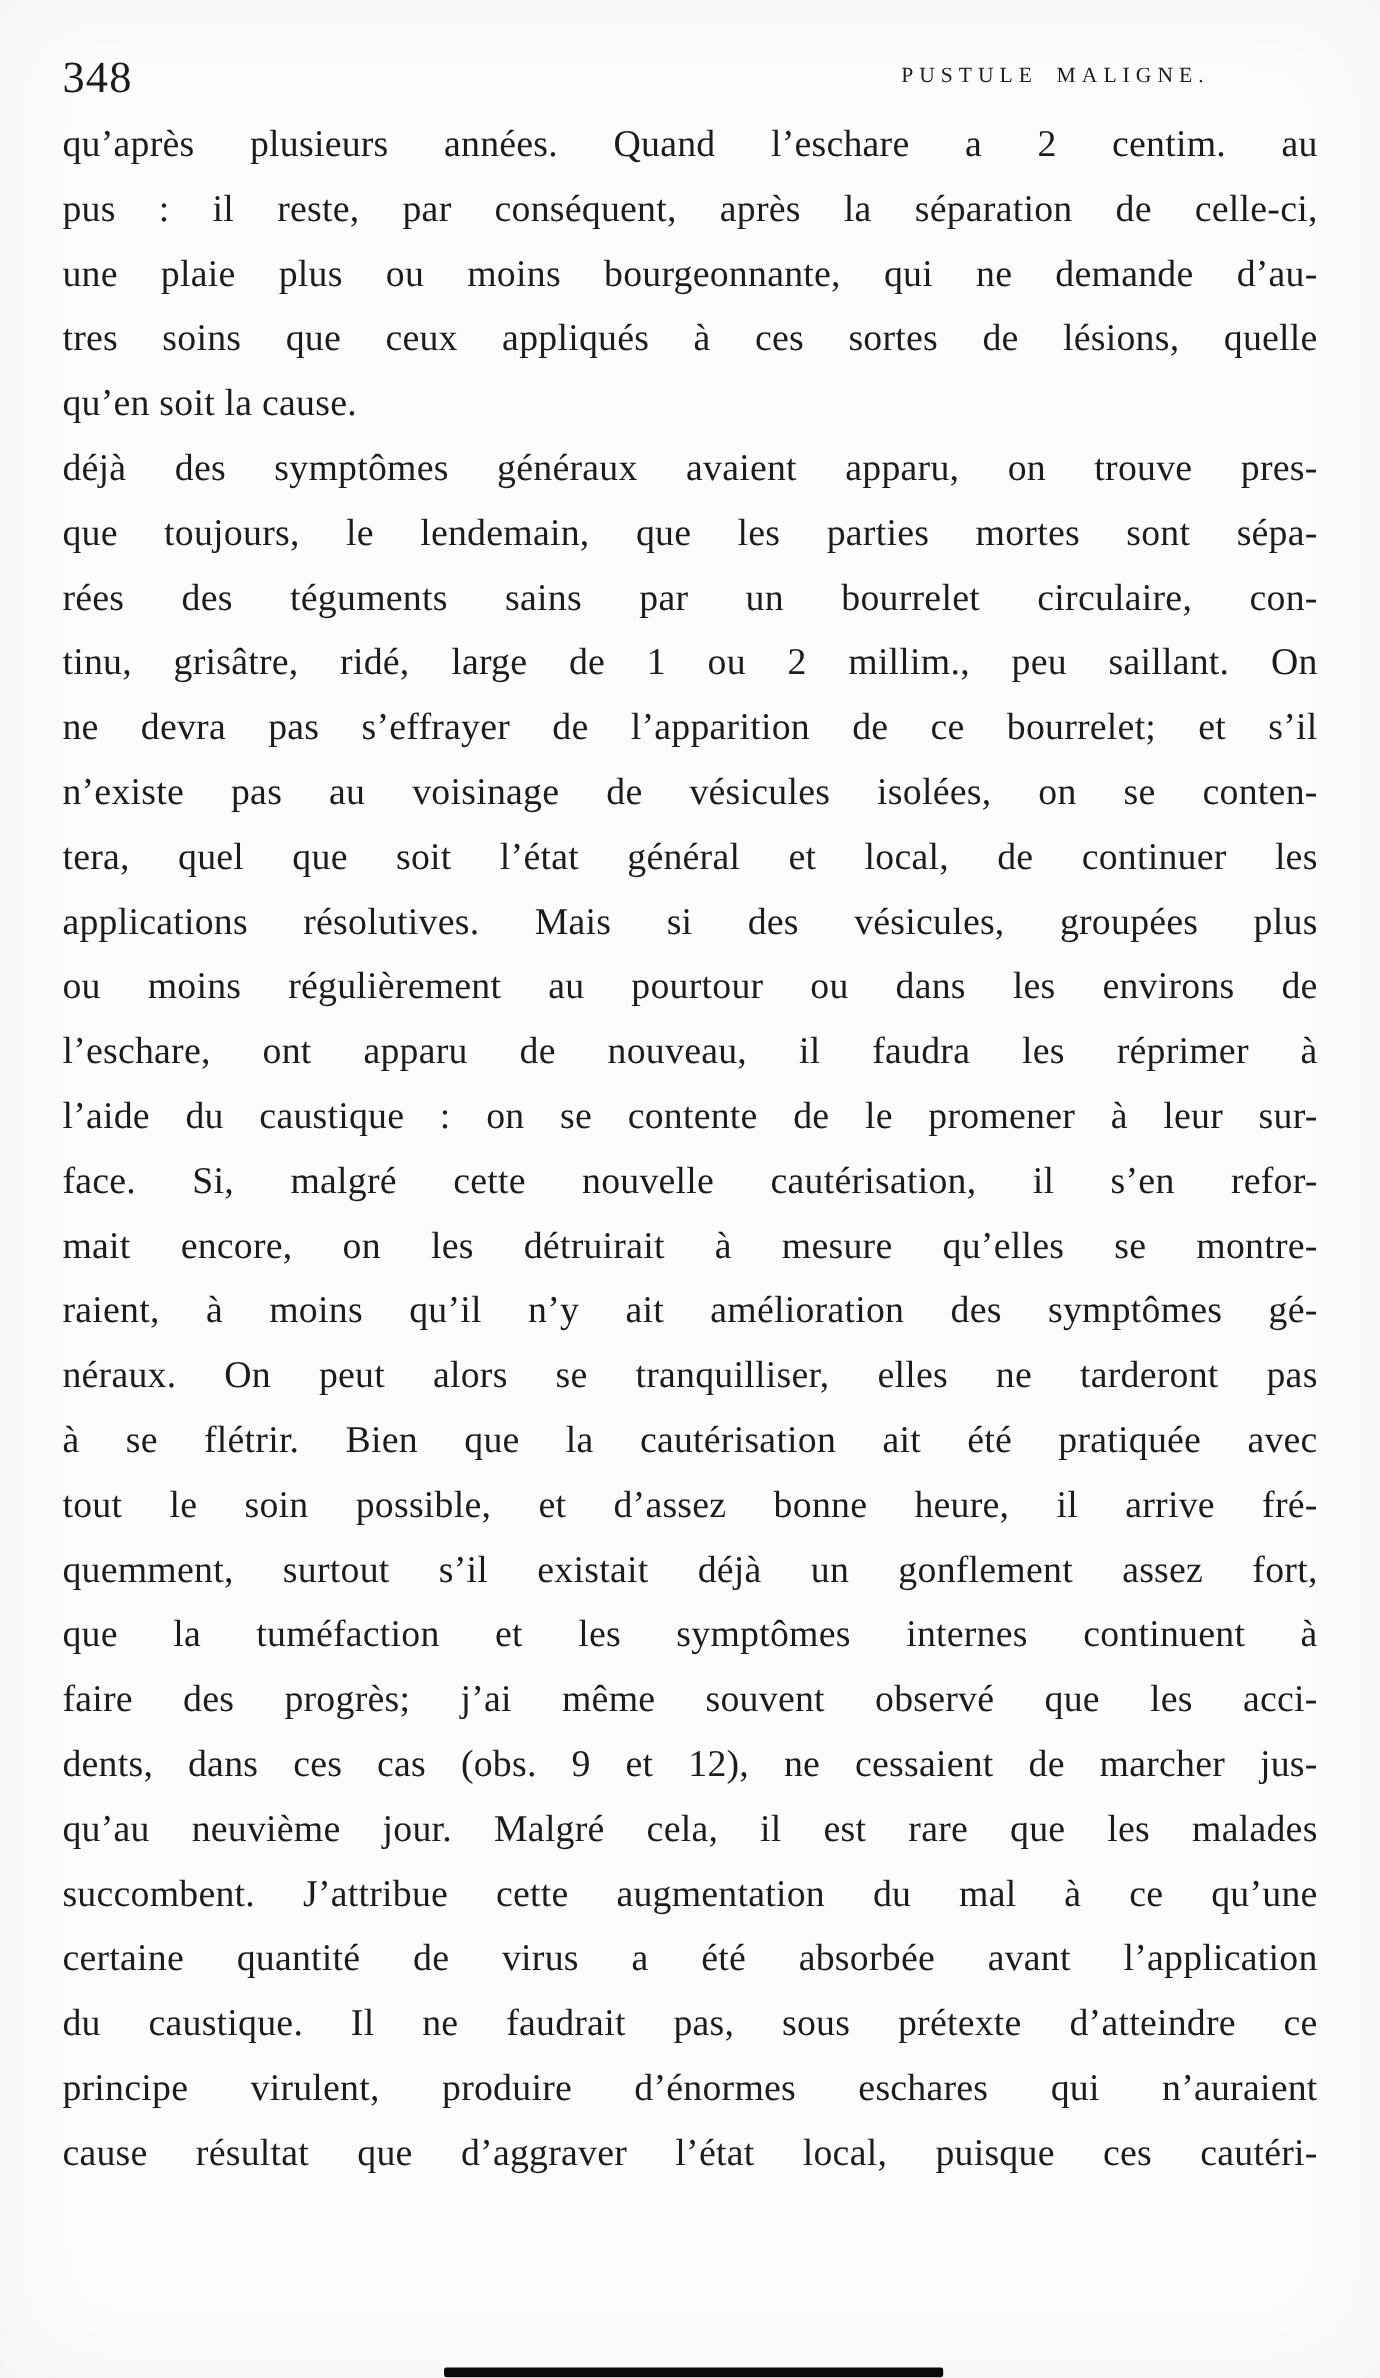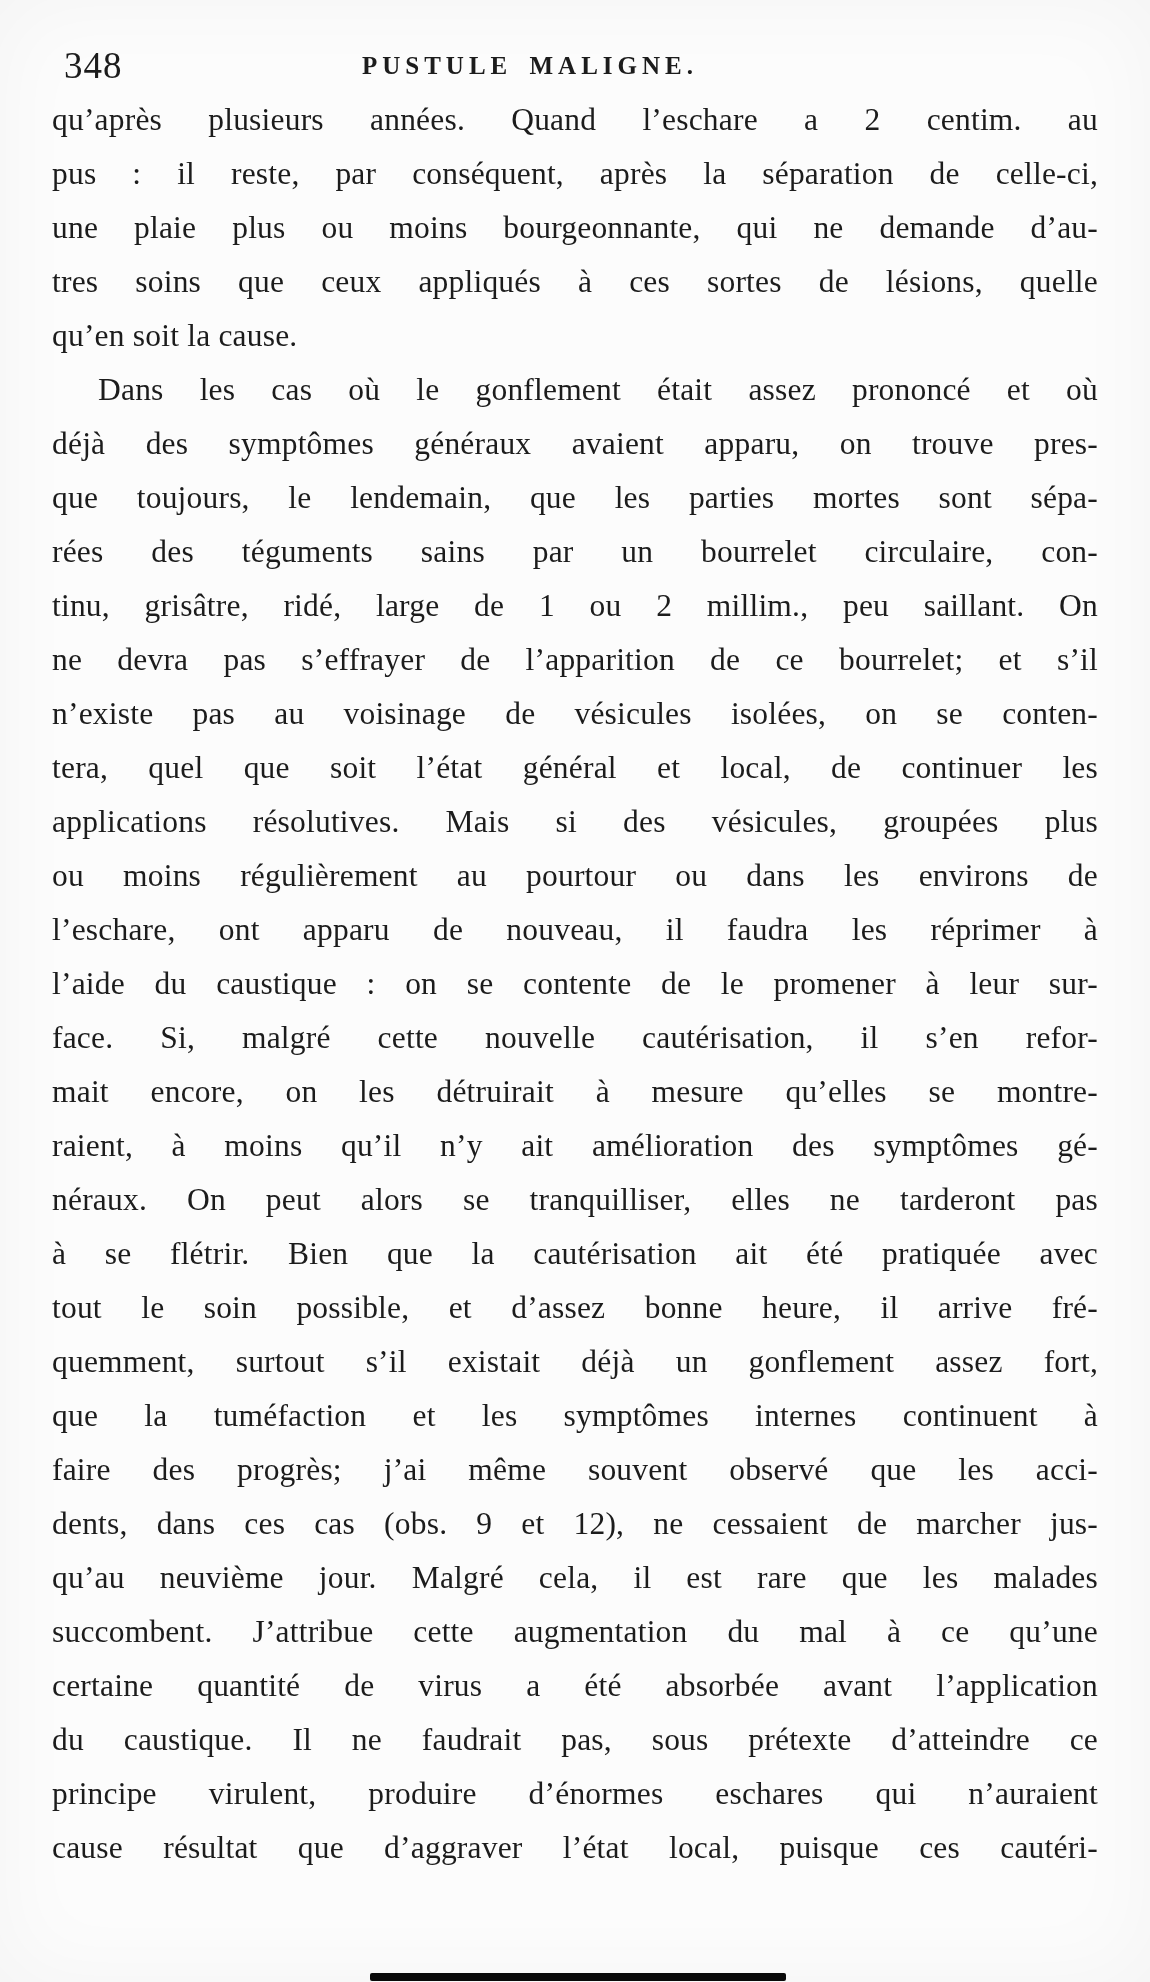--- a/index.html
+++ b/index.html
@@ -25,33 +25,33 @@
   }
   .header {
     position: absolute;
     top: 44px;
     left: 52px;
     right: 52px;
     height: 44px;
   }
   .page-number {
     position: absolute;
-    left: 12px;
+    left: 0;
     top: 0;
     font-size: 37px;
     letter-spacing: 1px;
   }
   .running-title {
     position: absolute;
     left: 0;
     right: 90px;
     top: 8px;
-    text-align: center;
-    font-size: 25px;
-    font-weight: bold;
+    text-align: right;
+    font-size: 18px;
+    font-weight: normal;
     letter-spacing: 5px;
     word-spacing: 6px;
   }
   .body-text {
     position: absolute;
     top: 93px;
     left: 52px;
     width: 1046px;
   }
   .line {
@@ -88,21 +88,20 @@
     <span class="page-number">348</span>
     <span class="running-title">PUSTULE MALIGNE.</span>
   </div>
 
   <div class="body-text">
     <div class="line">qu’après plusieurs années. Quand l’eschare a 2 centim. au</div>
     <div class="line">pus : il reste, par conséquent, après la séparation de celle-ci,</div>
     <div class="line">une plaie plus ou moins bourgeonnante, qui ne demande d’au-</div>
     <div class="line">tres soins que ceux appliqués à ces sortes de lésions, quelle</div>
     <div class="line par-end">qu’en soit la cause.</div>
-    <div class="line indent">Dans les cas où le gonflement était assez prononcé et où</div>
     <div class="line">déjà des symptômes généraux avaient apparu, on trouve pres-</div>
     <div class="line">que toujours, le lendemain, que les parties mortes sont sépa-</div>
     <div class="line">rées des téguments sains par un bourrelet circulaire, con-</div>
     <div class="line">tinu, grisâtre, ridé, large de 1 ou 2 millim., peu saillant. On</div>
     <div class="line">ne devra pas s’effrayer de l’apparition de ce bourrelet; et s’il</div>
     <div class="line">n’existe pas au voisinage de vésicules isolées, on se conten-</div>
     <div class="line">tera, quel que soit l’état général et local, de continuer les</div>
     <div class="line">applications résolutives. Mais si des vésicules, groupées plus</div>
     <div class="line">ou moins régulièrement au pourtour ou dans les environs de</div>
     <div class="line">l’eschare, ont apparu de nouveau, il faudra les réprimer à</div>

